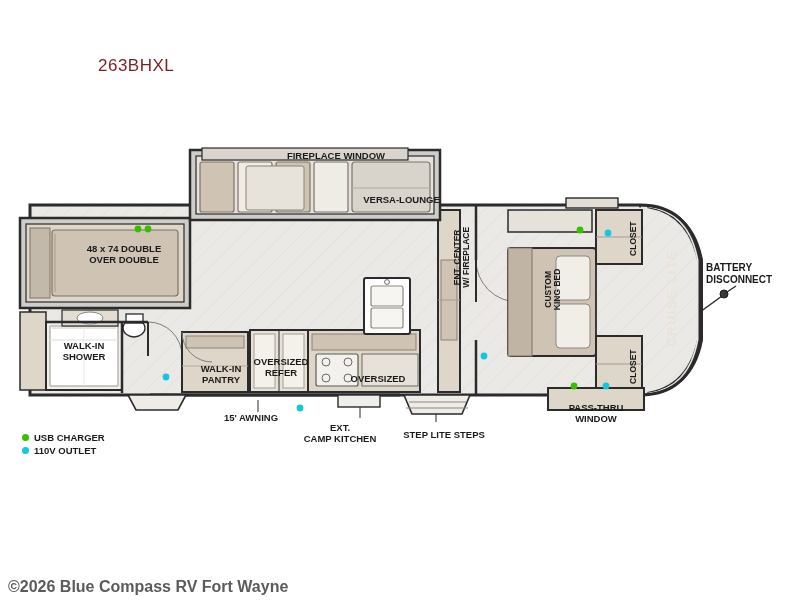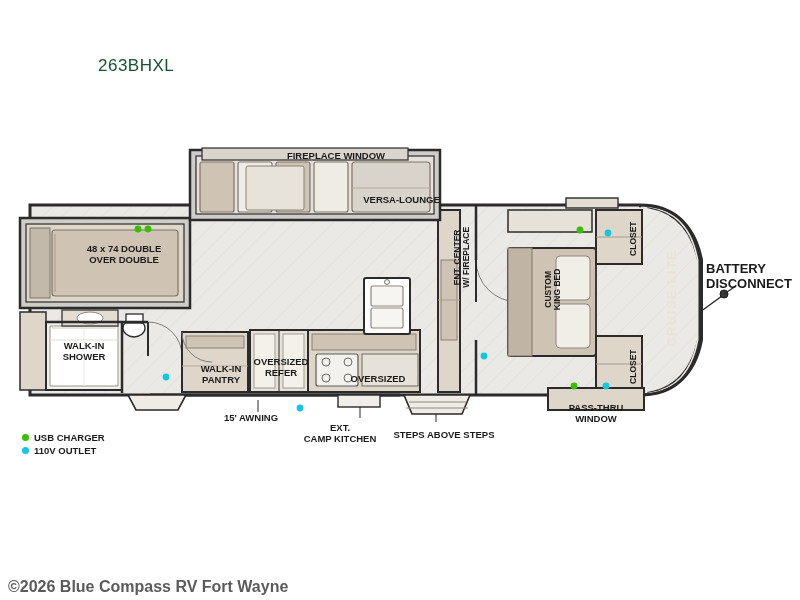--- a/index.html
+++ b/index.html
@@ -8,21 +8,21 @@
     width: 800px; height: 600px;
     background: #ffffff;
     font-family: "Liberation Sans", sans-serif;
     position: relative;
     overflow: hidden;
   }
   #model-title {
     position: absolute;
     left: 98px; top: 56px;
     font-size: 17px;
-    color: #14532d;
+    color: #7f1d1d;
     letter-spacing: 0.5px;
   }
   #footer-copyright {
     position: absolute;
     left: 8px; top: 578px;
     font-size: 16px;
     font-weight: bold;
     color: #5b5b5b;
   }
 
@@ -65,21 +65,21 @@
     color: #1a1a1a;
   }
   #legend .row { display: flex; align-items: center; margin-bottom: 2px; }
   #legend .dot { width: 7px; height: 7px; border-radius: 50%; margin-right: 5px; }
   .dot-green { background: #36c000; }
   .dot-cyan { background: #12c8e0; }
 
   .batt {
     position: absolute;
     left: 706px; top: 262px;
-    font-size: 13px;
+    font-size: 10px;
     font-weight: bold;
     color: #1a1a1a;
     line-height: 1.15;
     text-align: left;
     white-space: pre-line;
   }
 </style>
 </head>
 <body>
 
@@ -266,21 +266,21 @@
 <div class="vert" style="left:604px; top:362px; width:60px; transform:rotate(-90deg);">CLOSET</div>
 
 <div class="callout" style="left:556px; top:403px; width:80px;">PASS-THRU
 WINDOW</div>
 
 <div class="callout" style="left:216px; top:413px; width:70px;">15' AWNING</div>
 
 <div class="callout" style="left:294px; top:423px; width:92px;">EXT.
 CAMP KITCHEN</div>
 
-<div class="callout" style="left:386px; top:430px; width:116px;">STEPS ABOVE STEPS</div>
+<div class="callout" style="left:386px; top:430px; width:116px;">STEP LITE STEPS</div>
 
 <div class="batt">BATTERY
 DISCONNECT</div>
 
 <div class="vert" style="left:607px; top:291px; width:130px; transform:rotate(-90deg); color:#e9e3d6; font-size:13px; letter-spacing:1.5px;">CRUISE LITE</div>
 
 <div id="legend">
   <div class="row">
     <span class="dot dot-green"></span>
     <span>USB CHARGER</span>

